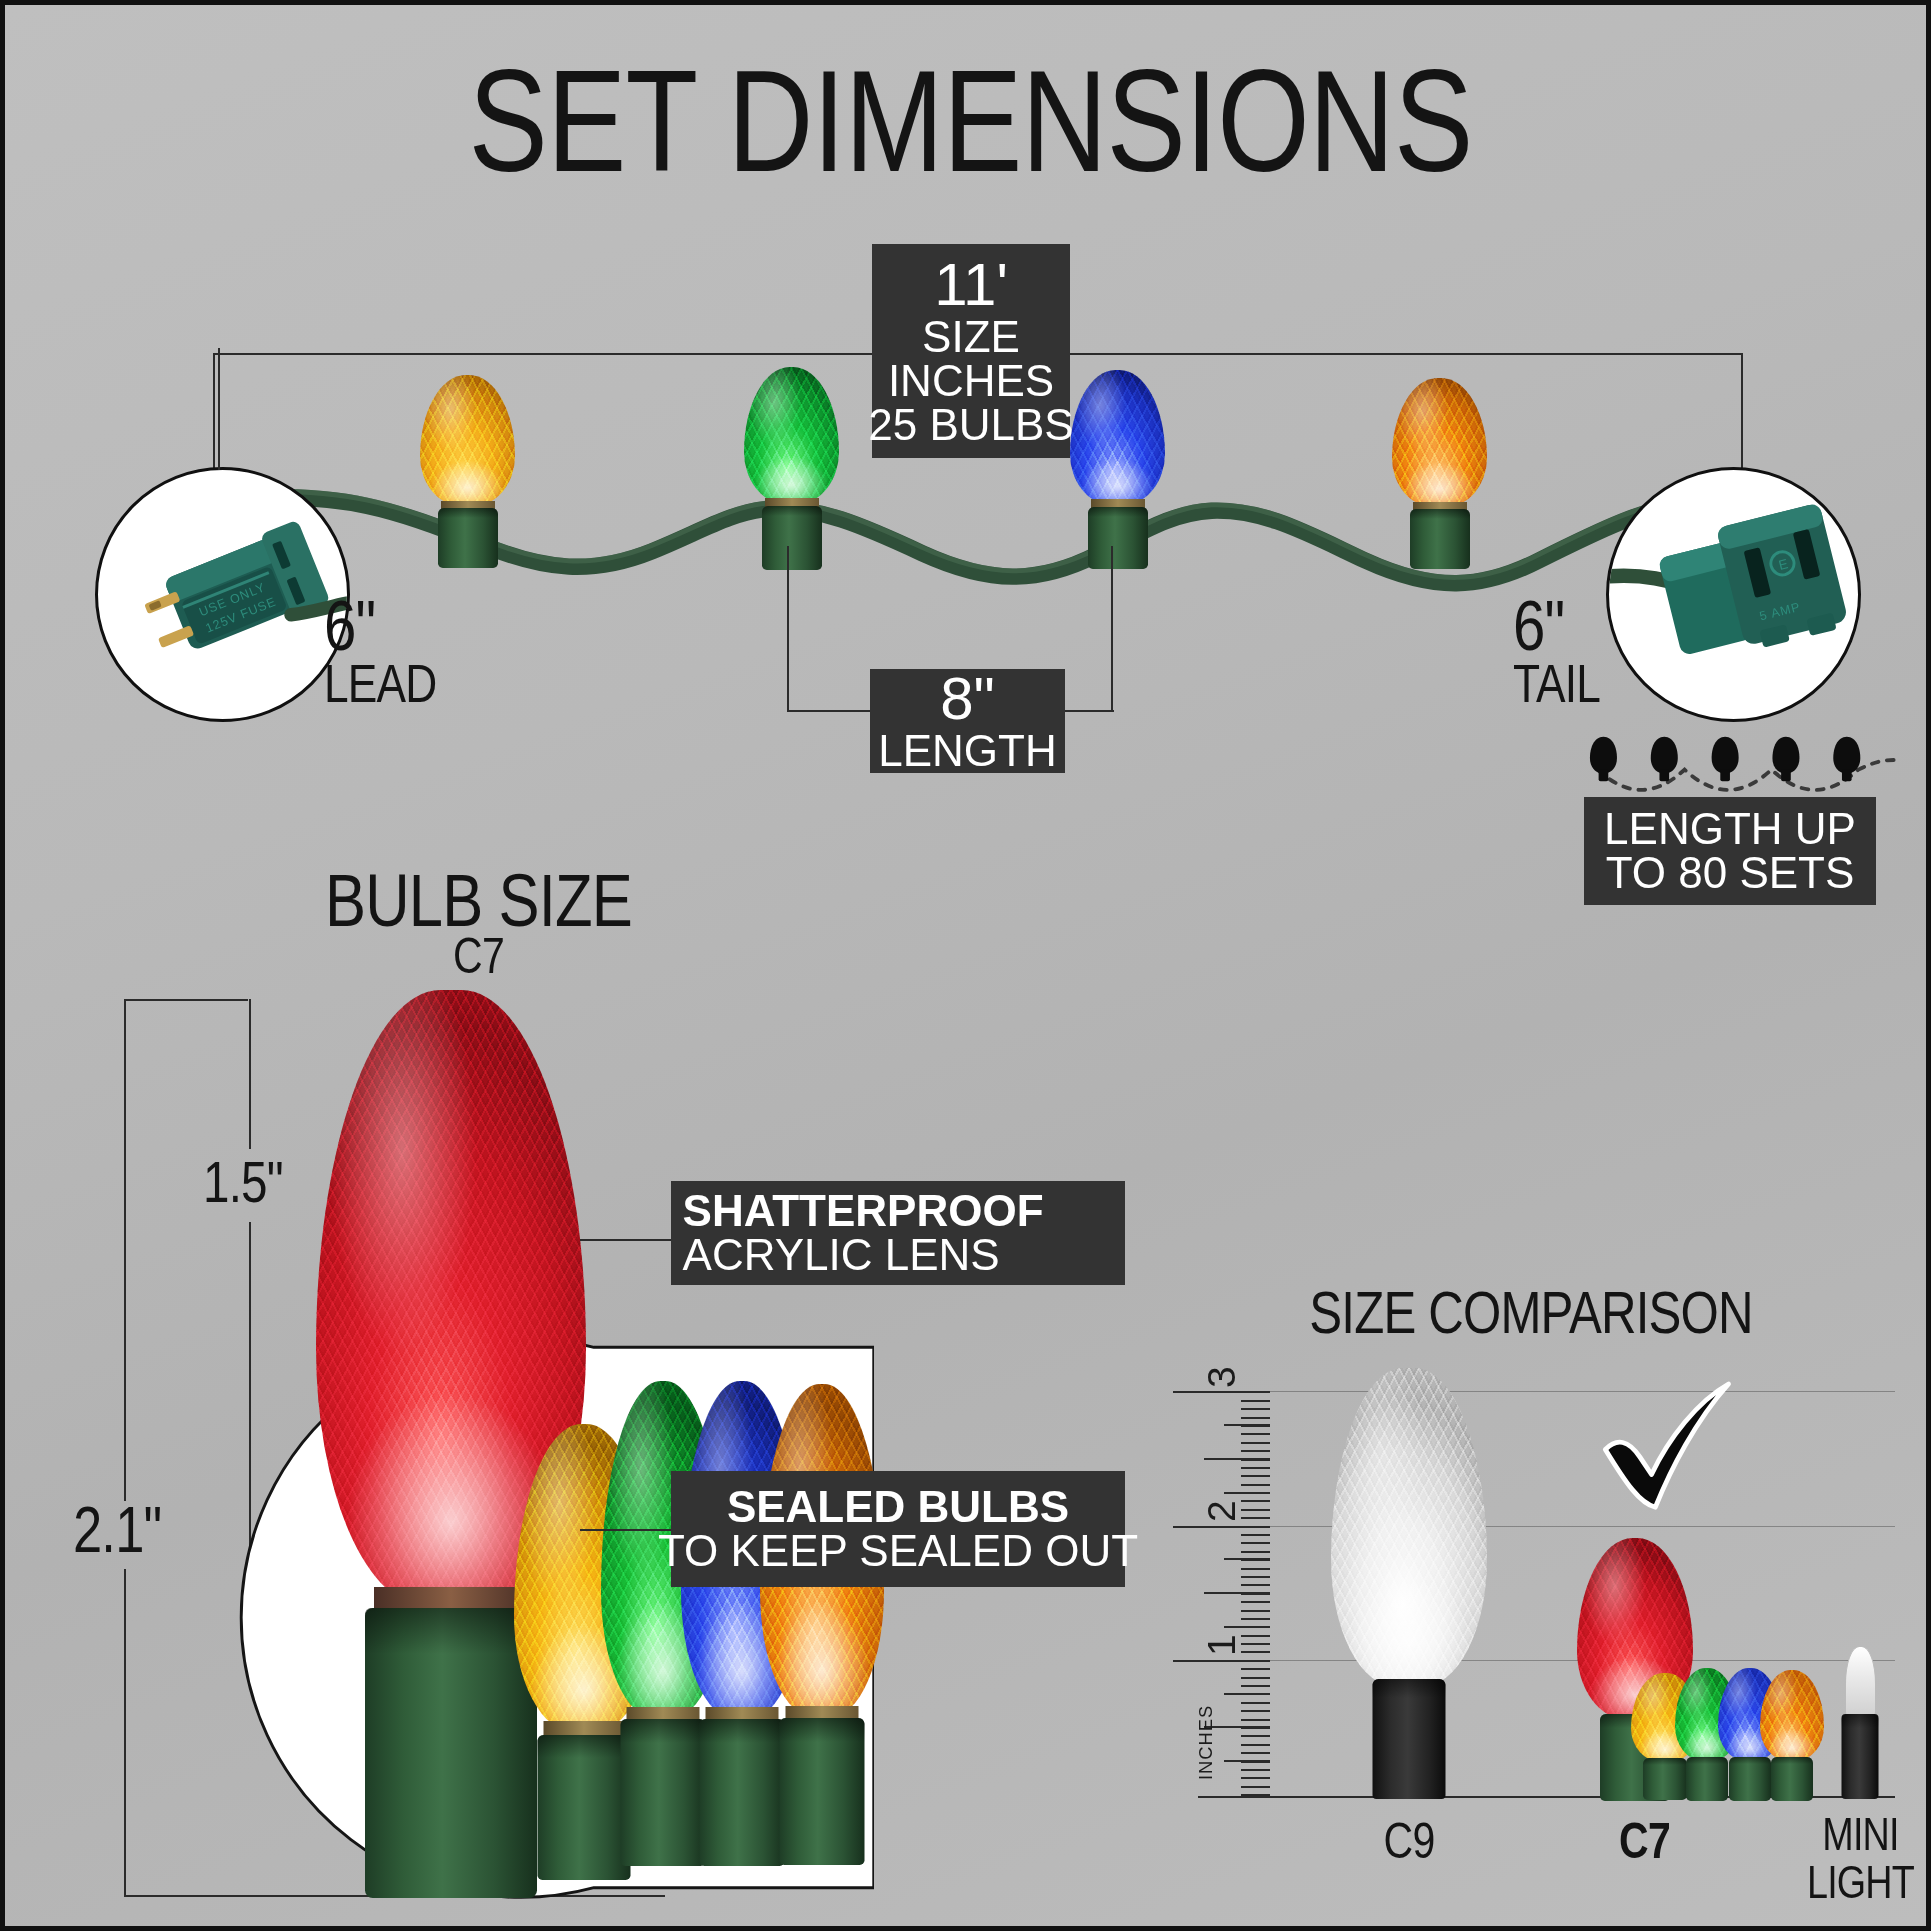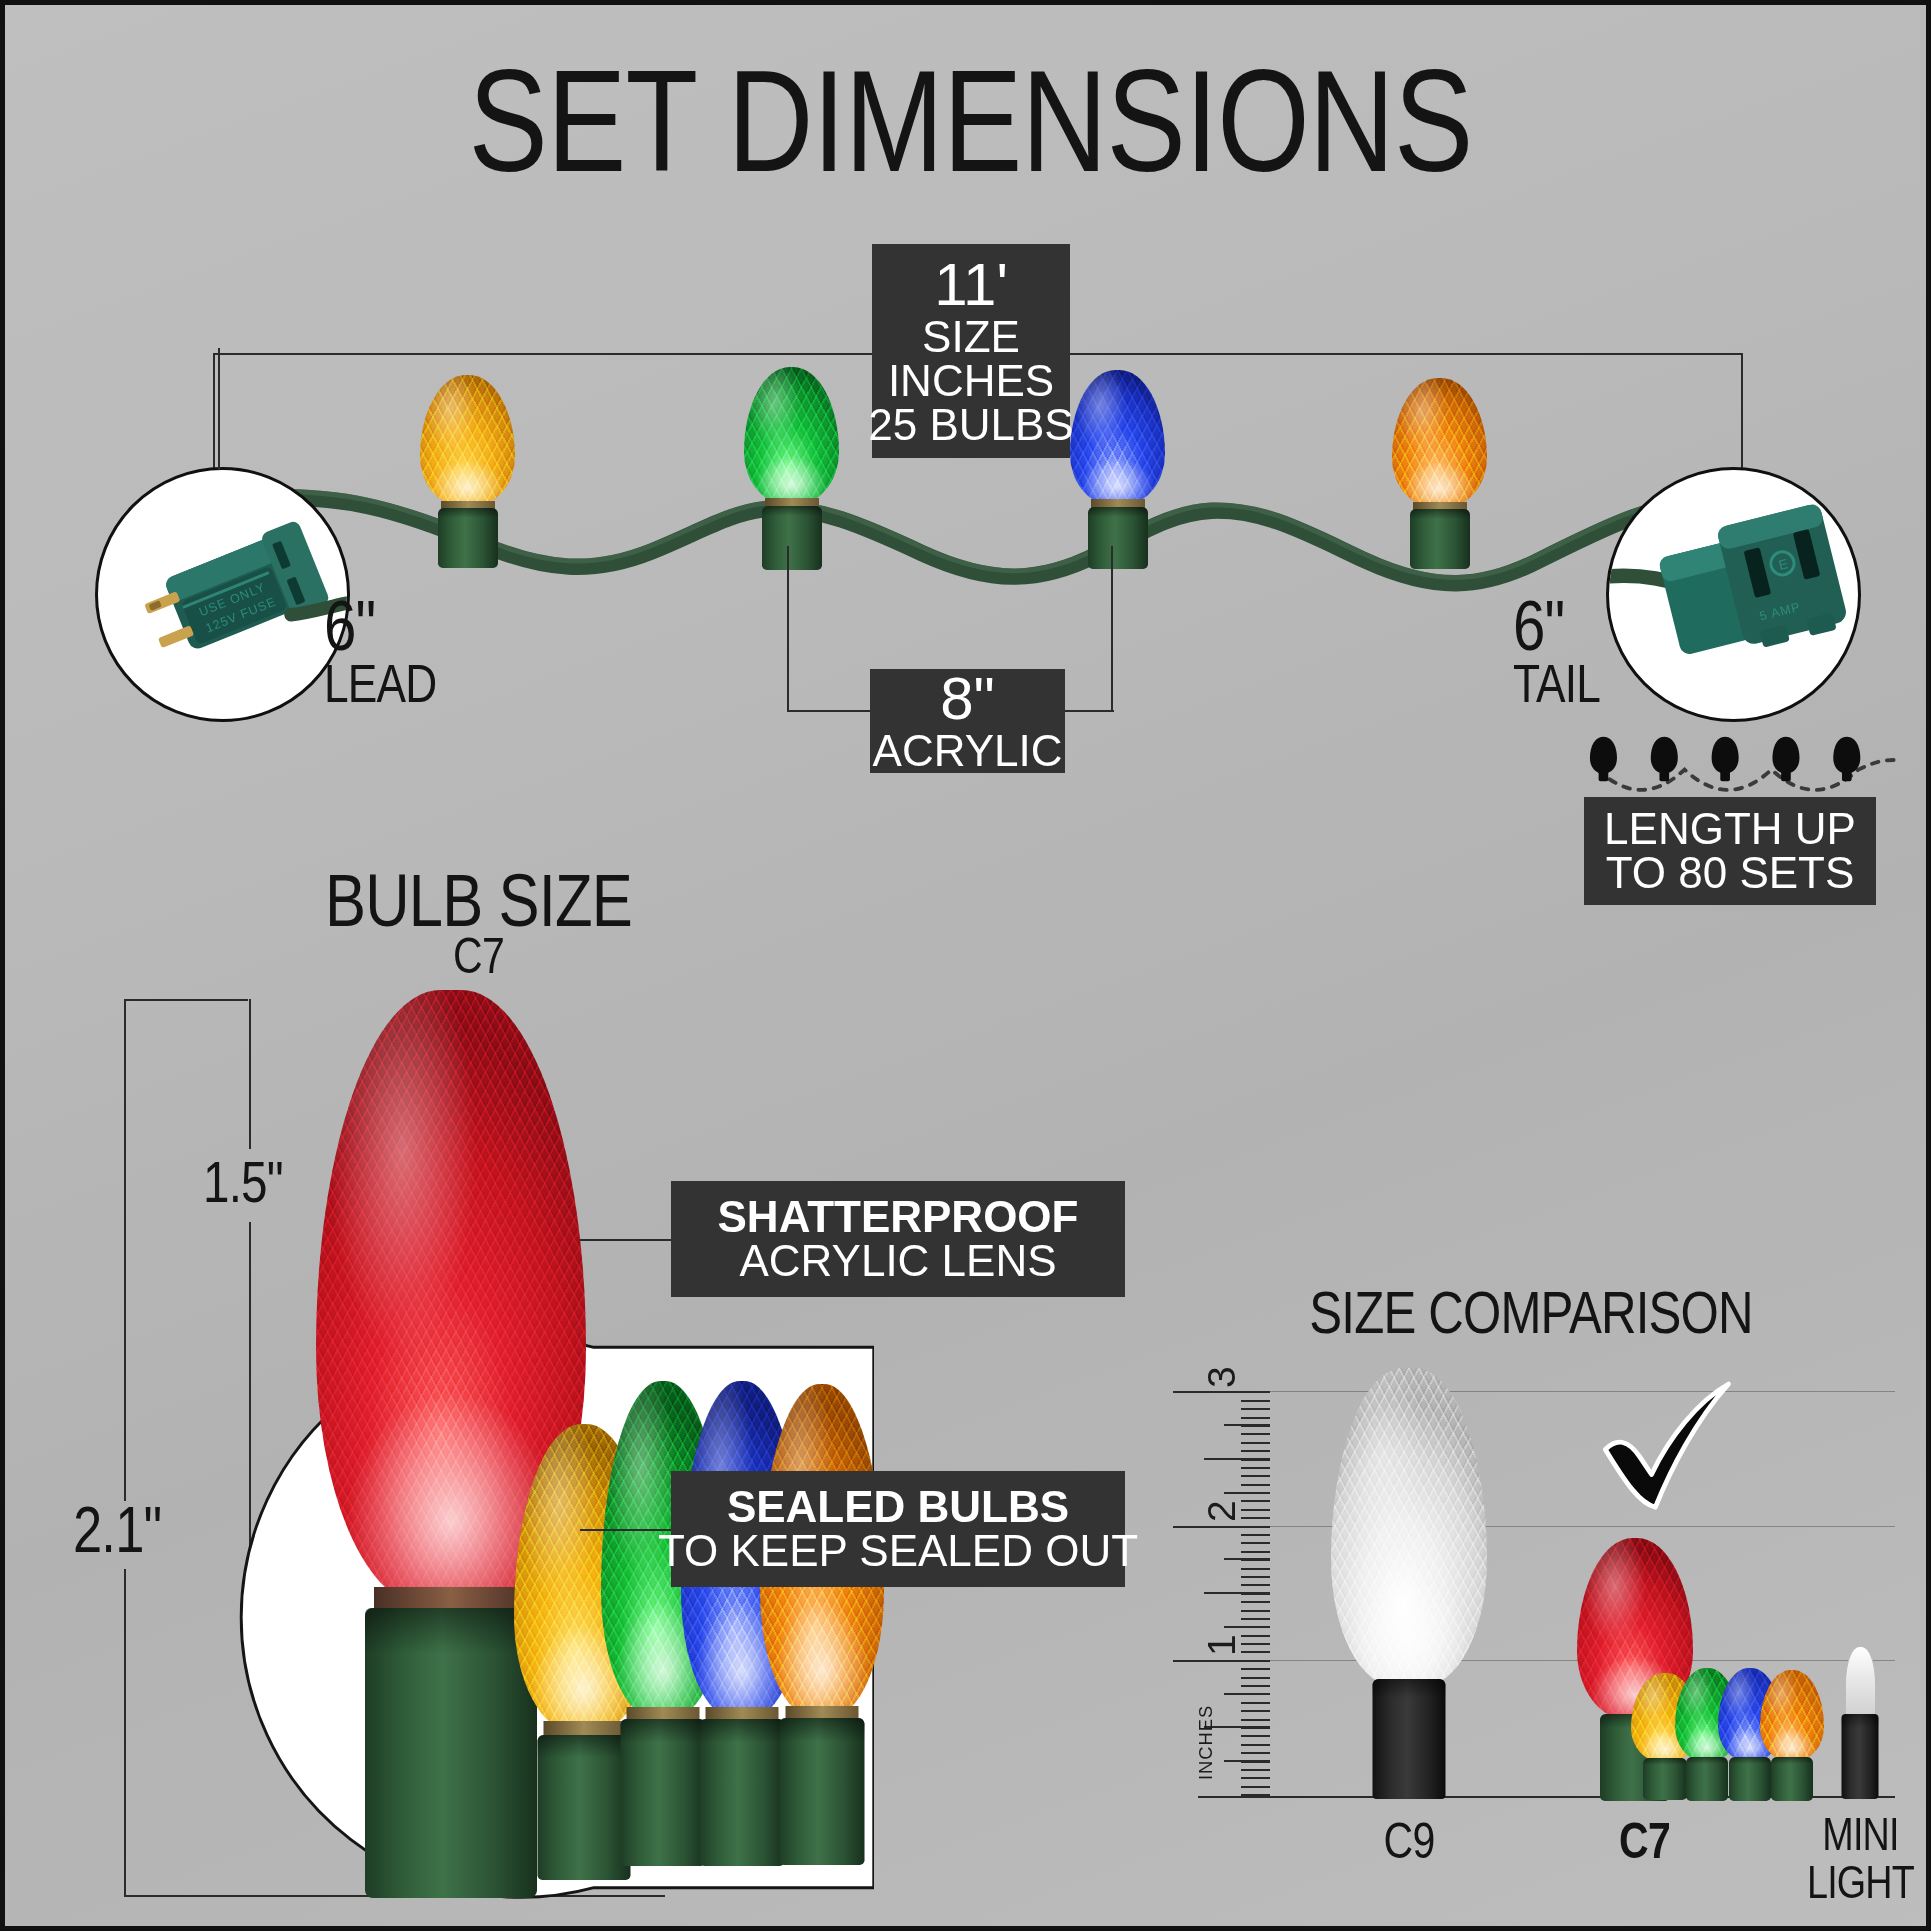--- a/index.html
+++ b/index.html
@@ -132,21 +132,21 @@
     <div class="socket" style="top:131px;width:60px;height:60px;"></div>
   </div>
 
   <div class="abs dline vline" style="left:782px;top:541px;height:166px;"></div>
   <div class="abs dline vline" style="left:1106px;top:541px;height:166px;"></div>
   <div class="abs dline hline" style="left:782px;top:705px;width:89px;"></div>
   <div class="abs dline hline" style="left:1018px;top:705px;width:91px;"></div>
 
   <div class="abs callout" style="left:865px;top:664px;width:195px;height:104px;">
     <span class="big">8"</span>
-    <span class="med">ACRYLIC</span>
+    <span class="med">LENGTH</span>
   </div>
 
   <div class="abs zoomcircle" style="left:90px;top:462px;width:249px;height:249px;">
     <svg width="249" height="249" viewBox="0 0 258 258">
       <g transform="rotate(-22 129 129)">
         <rect x="78" y="92" width="118" height="80" rx="10" fill="#1e5c52"></rect>
         <rect x="78" y="92" width="118" height="26" rx="9" fill="#2b776a"></rect>
         <rect x="86" y="120" width="100" height="48" rx="6" fill="#184f47"></rect>
         <path d="M86 126 h96" stroke="#2f8476" stroke-width="3" fill="none"></path>
         <text x="100" y="142" font-family="Liberation Sans, sans-serif" font-size="13" fill="#2d8c7c" letter-spacing="1">USE ONLY</text>
@@ -261,21 +261,21 @@
     <div class="collar" style="top:326px;width:73px;height:15.4px;"></div>
     <div class="socket" style="top:338px;width:85px;height:147px;"></div>
   </div>
   <div class="bulb" style="left:755px;top:1379px;width:124px;height:489px;">
     <div class="glass" style="height:334px;background:radial-gradient(ellipse 70% 68% at 44% 74%,#ffc472 0%,#f0850f 40%,#c96507 76%,#964903 100%);"></div>
     <div class="collar" style="top:322px;width:73px;height:15.4px;"></div>
     <div class="socket" style="top:334px;width:85px;height:147px;"></div>
   </div>
 
   <div class="abs dline hline" style="left:575px;top:1234px;width:116px;"></div>
-  <div class="abs callout" style="left:666px;top:1176px;width:454px;height:116px;align-items:center;">
+  <div class="abs callout" style="left:666px;top:1176px;width:454px;height:104px;align-items:flex-start;">
     <span class="med bold">SHATTERPROOF</span>
     <span class="med">ACRYLIC LENS</span>
   </div>
 
   <div class="abs dline hline" style="left:575px;top:1524px;width:116px;"></div>
   <div class="abs callout" style="left:666px;top:1466px;width:454px;height:116px;align-items:center;">
     <span class="med bold">SEALED BULBS</span>
     <span class="med">TO KEEP SEALED OUT</span>
   </div>
 

